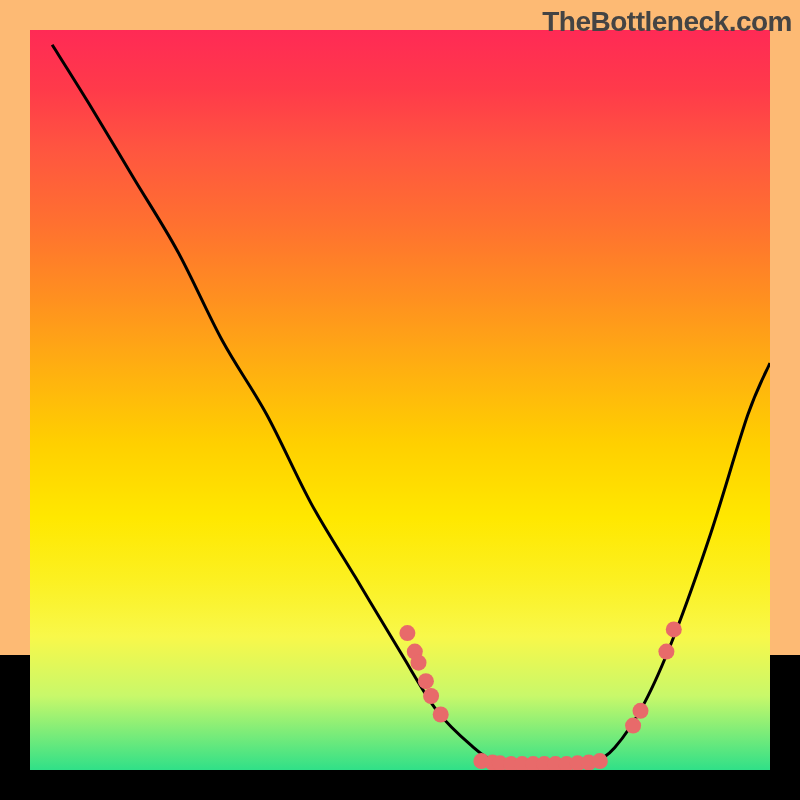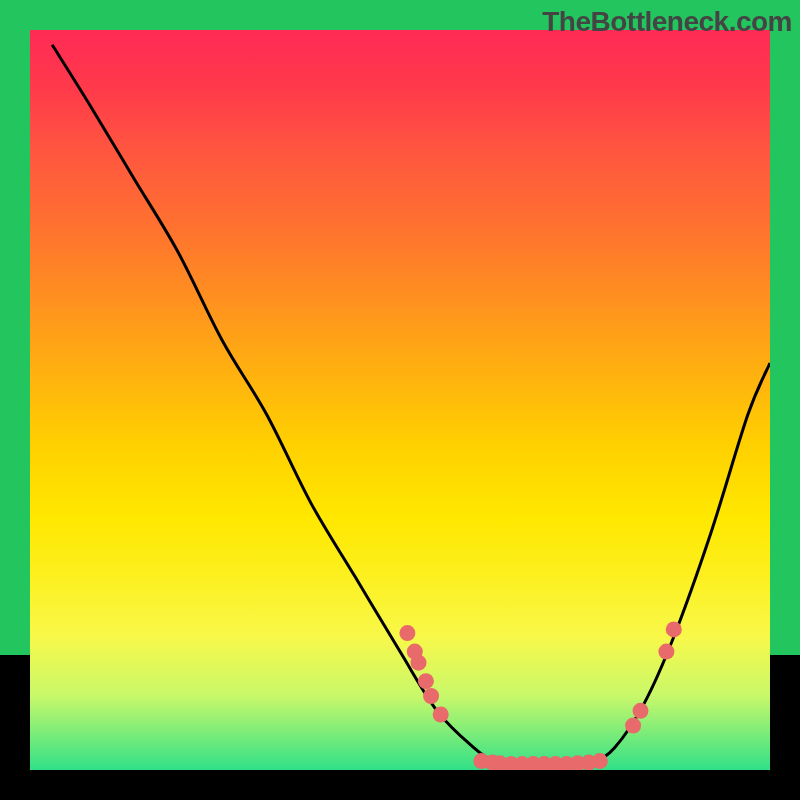--- a/index.html
+++ b/index.html
@@ -1,21 +1,21 @@
 <!DOCTYPE html>
 <html><head>
 <meta charset="utf-8">
 <style>
   * { margin: 0; padding: 0; box-sizing: border-box; }
   html, body { width: 800px; height: 800px; background: #000; overflow: hidden; }
   .chart-container {
     position: relative;
     width: 800px;
     height: 655px;
-    background: #22c55e;
+    background: #fdba74;
   }
   .watermark {
     position: absolute;
     top: 6px;
     right: 8px;
     color: #444;
     font-family: Arial, Helvetica, sans-serif;
     font-size: 28px;
     font-weight: 600;
     z-index: 10;

